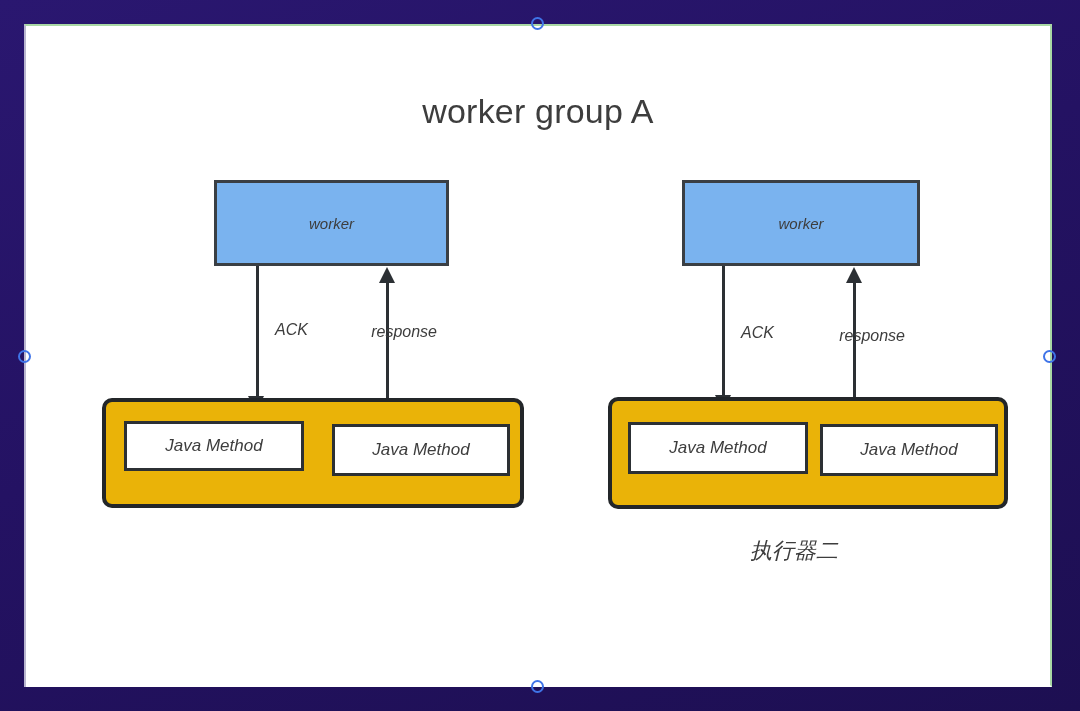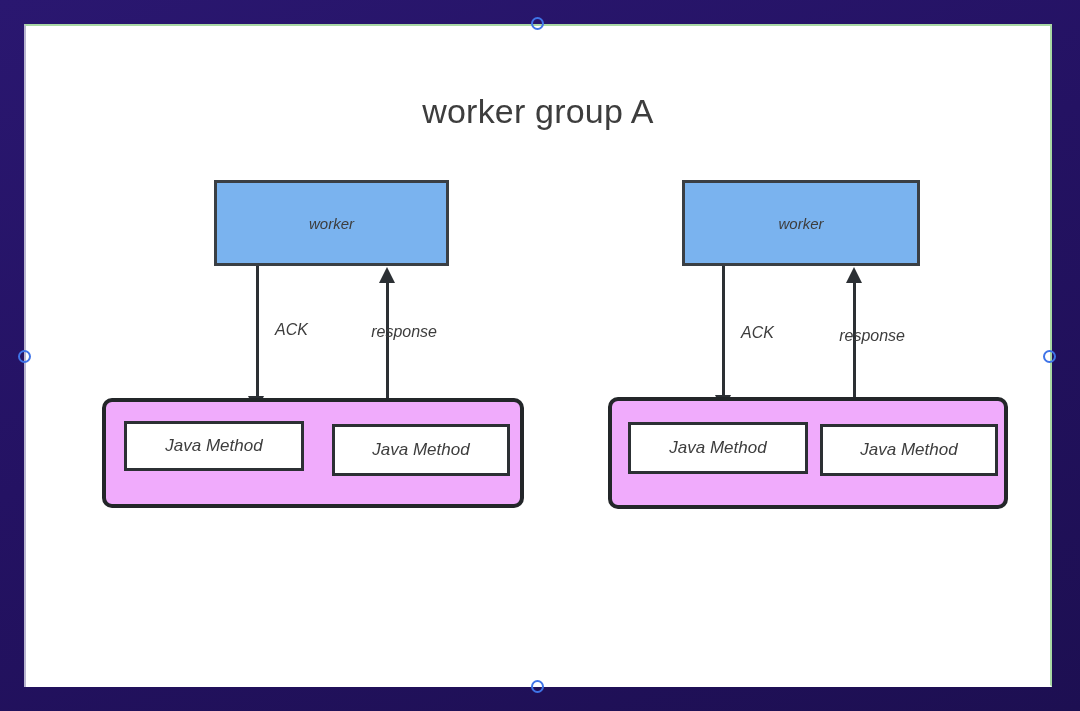--- a/index.html
+++ b/index.html
@@ -144,21 +144,21 @@
     position: absolute;
     font-size: 16px;
     color: #3d3d3d;
     white-space: nowrap;
     text-align: right;
   }
 
   
   .executor-box {
     position: absolute;
-    background: #f0abfc;
+    background: #eab308;
     border: 4px solid #232629;
     border-radius: 10px;
     box-sizing: border-box;
   }
   #group-left  .executor-box { left: 38px; top: 374px; width: 422px; height: 110px; }
   #group-right .executor-box { left: 44px; top: 373px; width: 400px; height: 112px; }
 
   .java-method-box {
     position: absolute;
     background: #ffffff;
@@ -246,20 +246,21 @@
 
         <div class="executor-box">
           <div class="java-method-box jm-1">
             <span>Java Method</span>
           </div>
           <div class="java-method-box jm-2">
             <span>Java Method</span>
           </div>
         </div>
 
+        <div class="executor-caption">执行器二</div>
       </div>
 
     </div>
   </div>
 
   <div id="canvas-left-edge"></div>
   <div id="selection-frame"></div>
 
   <div id="handle-top" class="resize-handle"></div>
   <div id="handle-bottom" class="resize-handle"></div>

